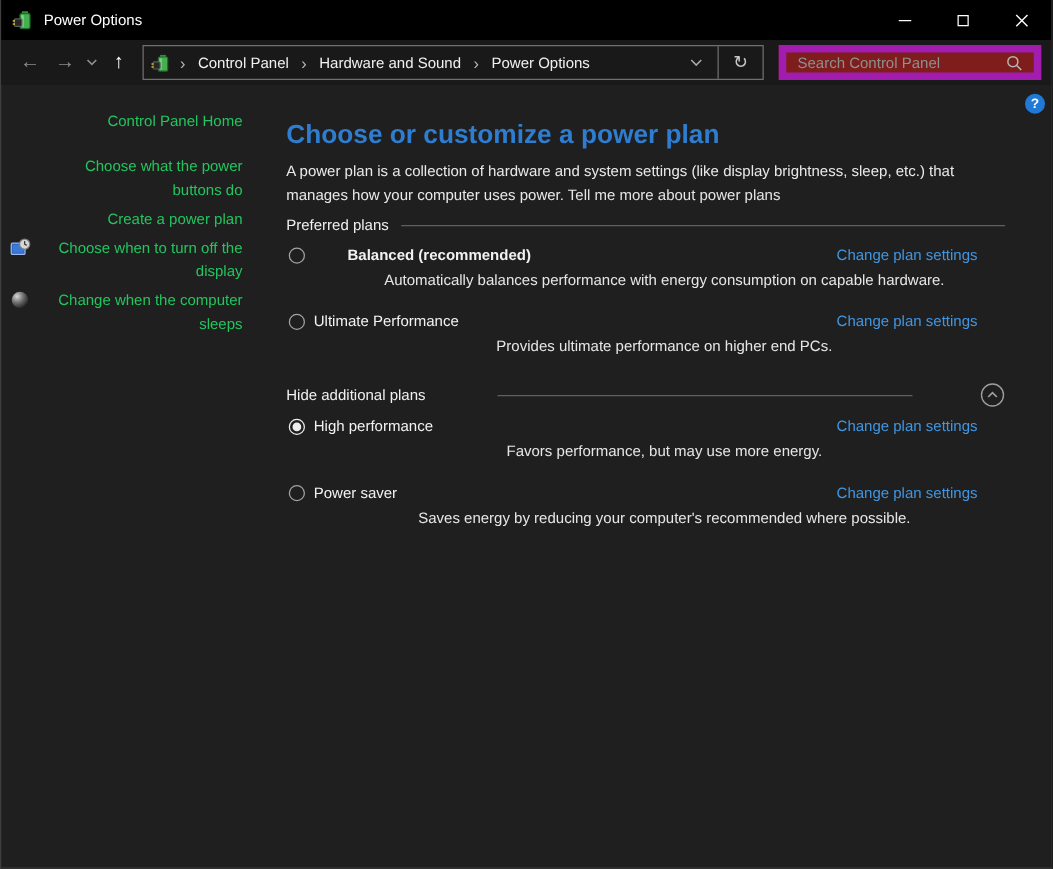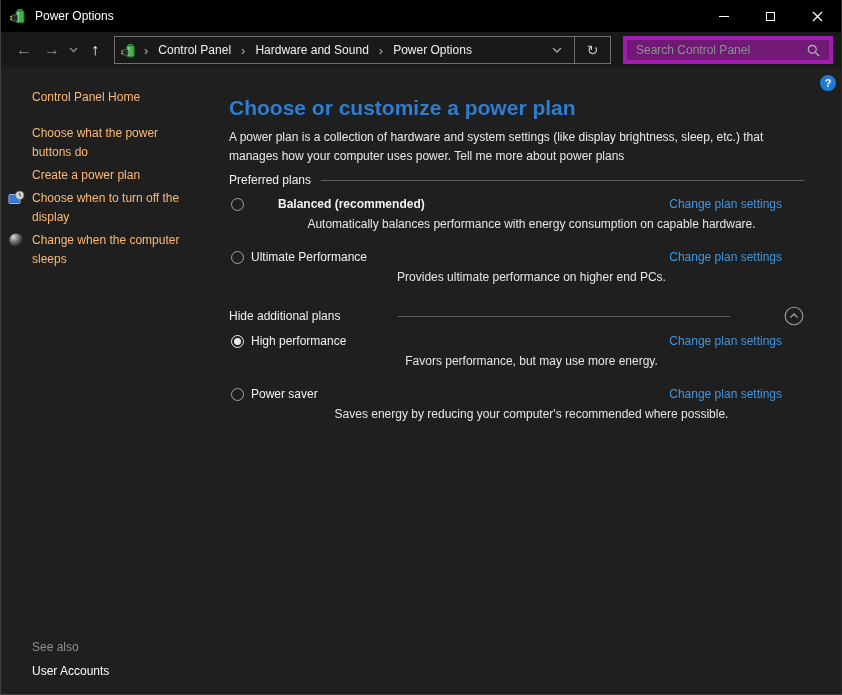--- a/index.html
+++ b/index.html
@@ -32,32 +32,32 @@
              background:#191919; display:flex; align-items:center; }
   .addr-icon { margin:0 2px 0 6px; display:flex; }
   .crumb-sep { color:#b8b8b8; font-size:13px; padding:0 5px; cursor:pointer; }
   .crumb { color:#f0f0f0; padding:0 5px; cursor:pointer; white-space:nowrap; }
   .addr-spacer { flex:1; }
   .addr-chevron { padding:0 12px; display:flex; cursor:pointer; }
   .addr-divider { width:1px; height:100%; background:#6f6f6f; }
   .refresh-btn { width:35px; height:100%; display:flex; align-items:center; justify-content:center;
                  color:#c8c8c8; font-size:14px; cursor:pointer; font-family:"DejaVu Sans",sans-serif; }
   .searchbox { flex:0 0 210px; width:210px; height:28px; box-sizing:border-box; margin:0 8px 0 12px;
-               border:4px solid #a21caf; background:#701a75; display:flex; align-items:center;justify-content:space-between; }
+               border:6px solid #a21caf; background:#7f1d1d; display:flex; align-items:center;justify-content:space-between; }
   .searchbox input { flex:1; min-width:0; background:transparent; border:none; outline:none;
                      color:#d0d0d0; font-size:12px; padding:0 4px 0 9px;
                      font-family:"Liberation Sans","DejaVu Sans",sans-serif; }
   .searchbox input::placeholder { color:#8f8f8f; }
   .search-icon { margin-right:9px; display:flex; cursor:pointer; }
 
   
   .bodyarea { flex:1; display:flex; position:relative; }
 
   .sidebar { flex:0 0 218px; width:218px; box-sizing:border-box; padding:20px 0 0 31px; position:relative; }
-  .side-item { width:162px; line-height:19px; color:#fdba74; cursor:pointer; position:relative; margin-bottom:4px; }
+  .side-item { width:162px; line-height:19px; color:#22c55e; cursor:pointer; position:relative; margin-bottom:4px;text-align:right; }
   .side-item.home { margin-bottom:17px; }
   .side-icon { position:absolute; left:-24px; top:1px; display:flex; }
   .see-also { position:absolute; left:31px; bottom:16px; }
   .see-also-label { color:#8f8f8f; margin-bottom:10px; }
   .see-also-link { color:#fff; cursor:pointer; }
 
   .main { flex:1; position:relative; box-sizing:border-box; padding:0 37px 0 10px; }
   .help-btn { position:absolute; top:7px; right:5px; width:16px; height:16px; border-radius:50%;
               background:#2079d4; color:#fff; font-size:11px; font-weight:bold;
               display:flex; align-items:center; justify-content:center; cursor:pointer; }
@@ -200,24 +200,20 @@
                 <stop offset="45%" stop-color="#707070"></stop>
                 <stop offset="100%" stop-color="#101010"></stop>
               </radialGradient>
             </defs>
             <circle cx="8" cy="8" r="6.6" fill="url(#sleepGrad)"></circle>
           </svg>
         </span>
         <span>Change when the computer sleeps</span>
       </div>
 
-      <div class="see-also">
-        <div class="see-also-label">See also</div>
-        <div class="see-also-link">User Accounts</div>
-      </div>
     </div>
 
     <div class="main">
       <div class="help-btn">
           <span>?</span>
         </div>
 
       <h1 class="page-title">Choose or customize a power plan</h1>
 
       <div class="intro">

